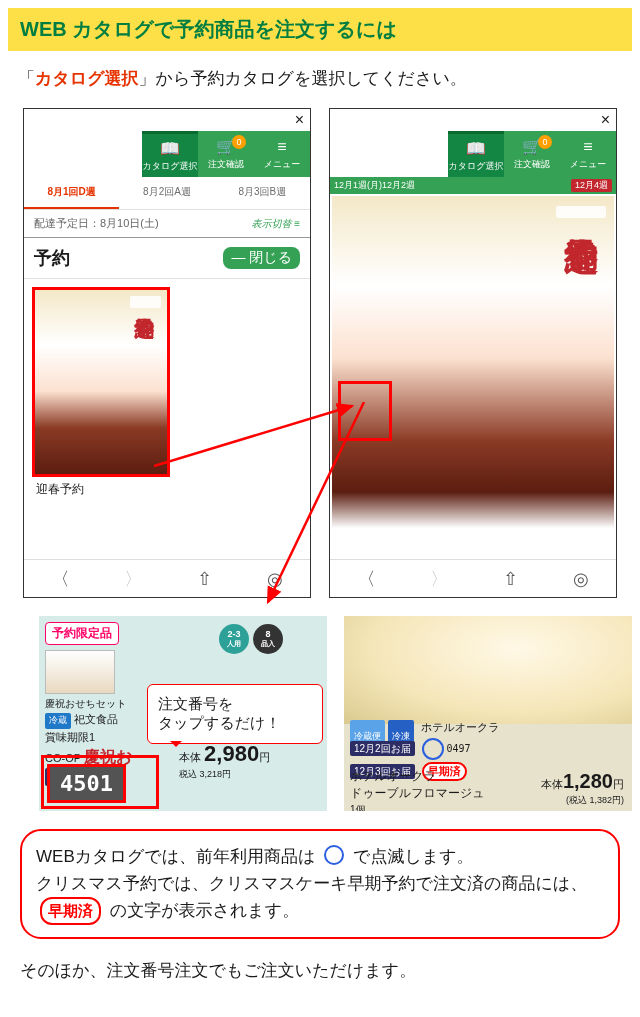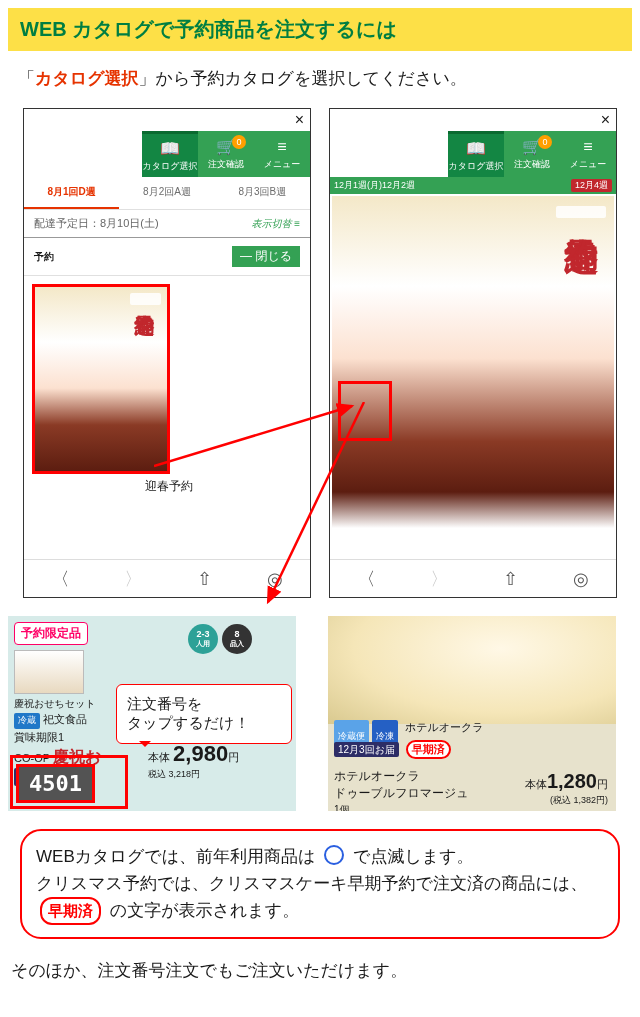--- a/index.html
+++ b/index.html
@@ -47,26 +47,26 @@
       display:flex;align-items:center;justify-content:center;
     }
     .tabs { display:flex; border-bottom:1px solid #e0e0e0; font-size:10px; }
     .tab { flex:1; text-align:center; padding:8px 2px; color:#6d6d6d; }
     .tab.active { color:#e63300; border-bottom:2px solid #e63300; font-weight:bold;}
     .delivery-row { display:flex; justify-content:space-between; align-items:center;
       padding:6px 10px; font-size:11px; color:#666;}
     .delivery-row .toggle { color:#34a154; font-size:10px;font-style:italic; }
     .section-row { display:flex; justify-content:space-between; align-items:center;
       padding:8px 10px; border-top:1px solid #999; border-bottom:1px solid #e0e0e0;}
-    .section-row .label { font-weight:bold; font-size:10px; }
+    .section-row .label { font-weight:bold; font-size:18px; }
     .collapse-btn {
-      background:#34a154; color:#fff; border-radius:0;
-      padding:2px 8px; font-size:12px;
-    }
-    .catalog-area { flex:1; padding:8px;text-align:center; }
+      background:#34a154; color:#fff; border-radius:8px;
+      padding:2px 8px; font-size:14px;
+    }
+    .catalog-area { flex:1; padding:8px; }
     .catalog-thumb {
       width:138px; border:3px solid #ff0000;
       display:block;
     }
     .catalog-thumb-inner {
       width:100%; height:184px;
       background:linear-gradient(180deg,#f4e8c8 0%,#fff 30%,#fce1d0 55%,#8a3a25 75%,#5c1d10 100%);
       display:flex;flex-direction:column;justify-content:flex-start;align-items:flex-end;
       padding:4px; position:relative;
     }
@@ -87,21 +87,21 @@
       background:linear-gradient(180deg,#f4e8c8 0%,#fff 25%,#fce1d0 45%,#8a3a25 68%,#5c1d10 82%,#fff 92%);
     }
     .geishun.big { font-size:34px; top:10px; right:8px; }
     .redmark {
       position:absolute; top:185px; left:6px;
       width:54px; height:60px; border:3px solid #ff0000;
     }
     .arrow {
       position:absolute; pointer-events:none;
     }
-    .detail-row { display:flex; gap:32px; justify-content:flex-start; margin-top:18px; }
+    .detail-row { display:flex; gap:17px; justify-content:flex-end; margin-top:18px; }
     .detail-box {
       width:288px; height:195px; position:relative; overflow:hidden;
     }
     .db-left { background:#d7ebe9; }
     .limited-tag {
       background:#fff; border:1.5px solid #ff0066; color:#ff0066;
       font-size:12px; font-weight:bold; padding:2px 6px; border-radius:4px;
       position:absolute; top:6px; left:6px;
     }
     .sizechips { position:absolute; top:8px; right:44px; display:flex; gap:4px;}
@@ -163,21 +163,21 @@
     }
     .info-box .circ{
       display:inline-block; width:20px;height:20px;border:2.5px solid #2a5fe0;
       border-radius:50%; vertical-align:-3px; margin:0 4px;
     }
     .info-box .souki-inline{
       display:inline-block; border:2px solid #ff0000; border-radius:12px;
       padding:0 6px; color:#ff0000; font-weight:bold; font-size:15px;
       margin:0 4px;
     }
-    .footer-note{ font-size:17px; margin:20px 3px 8px;}
+    .footer-note{ font-size:17px; margin:20px 12px 8px;}
     .date-banner{
       background:#34a154;color:#fff;font-size:9px;padding:2px 4px;
       display:flex;justify-content:space-between;
     }
     .date-banner .red{background:#c1272d;padding:0 4px;border-radius:2px;}
     .setimg{
       width:70px;height:44px;background:linear-gradient(180deg,#fff,#e8d9c0);
       border:1px solid #bbb; margin-top:2px;
     }
     .badgebar{
@@ -336,20 +336,25 @@
   </div>
 
   <div class="detail-box db-right">
     <div class="cheese"></div>
     <div class="tagrow">
       <span class="minitag mt1">冷蔵便</span>
       <span class="minitag mt2">冷凍</span>
       <span style="font-size:11px;margin-left:4px;">ホテルオークラ</span>
     </div>
     <div class="daterow">
+      <div>
+        <span class="datechip">12月2回お届</span>
+        <span class="bluecircle"></span>
+        <span style="font-family:monospace;">0497</span>
+      </div>
       <div style="margin-top:2px;">
         <span class="datechip">12月3回お届</span>
         <span class="soukichip">早期済</span>
       </div>
     </div>
     <div class="prodname">
       <span>ホテルオークラ</span><br>
       <span>ドゥーブルフロマージュ</span><br>
       <span style="font-size:10px;">1個</span>
     </div>

